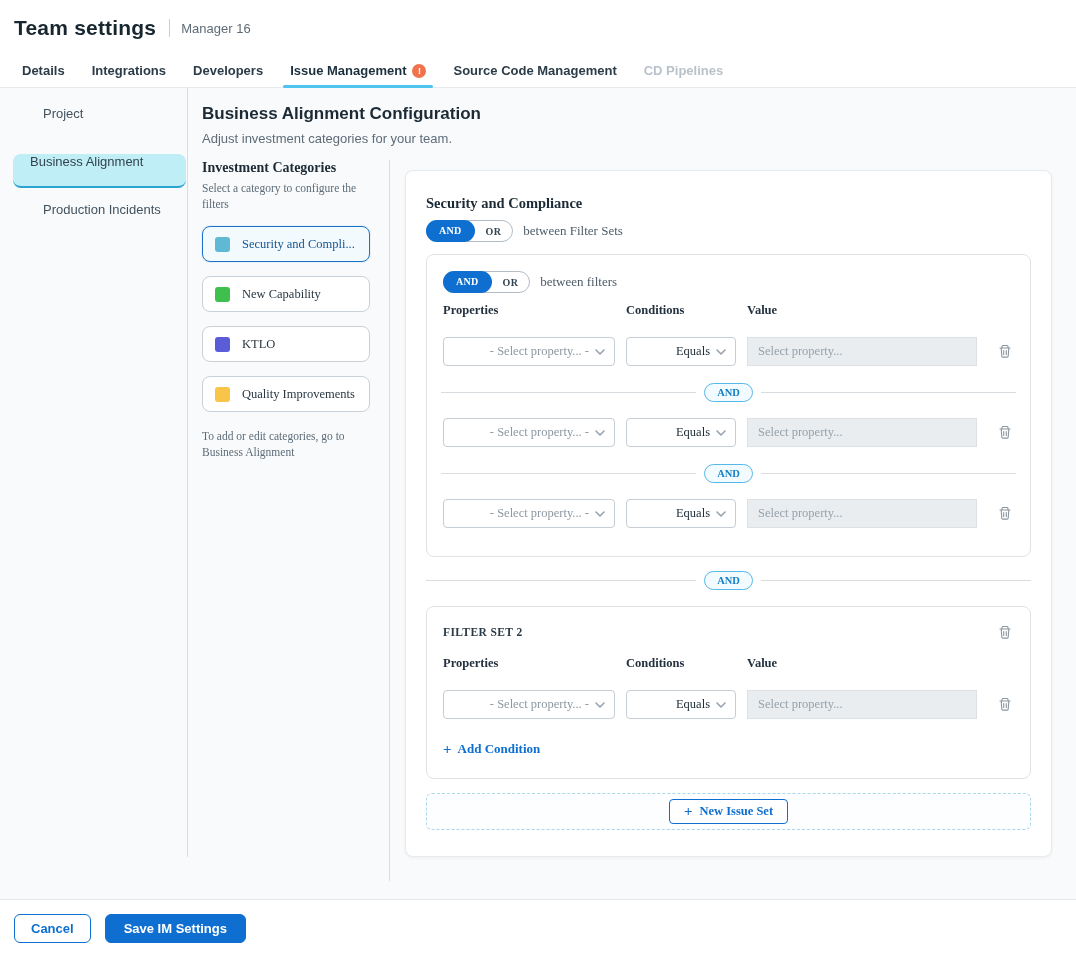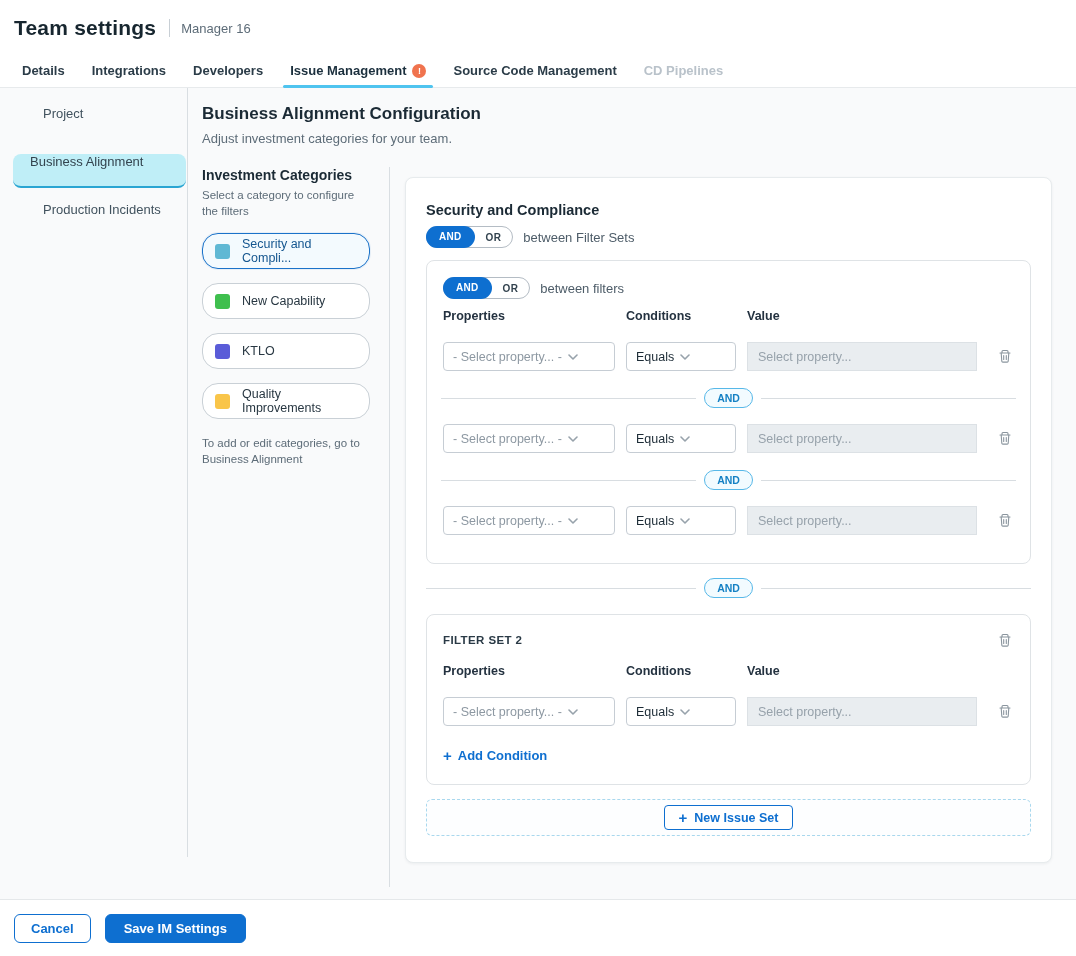--- a/index.html
+++ b/index.html
@@ -33,26 +33,26 @@
   .sidebar { width:188px; position:relative; padding:18px 0 0 0; flex-shrink:0; }
   .sidebar::after { content:""; position:absolute; right:0; top:0; bottom:42px; width:1px; background:#d9dee2; }
   .side-item { height:34px; display:flex; padding-left:30px; margin:0 1px 14px 13px;
                color:#41525e; font-size:13px; cursor:pointer; border-radius:8px; }
   .side-item.selected { background:#bfeef7; border-bottom:2px solid #2aa5d2; color:#33444f; padding-left:17px; margin-left:13px; margin-right:2px; }
 
   .main { flex:1; padding:16px 24px 0 14px; overflow:hidden; }
   .main-title { font-size:17px; font-weight:bold; color:#1b2a35; }
   .main-sub { font-size:13px; color:#5d6c78; margin-top:7px; }
 
-  .columns { display:flex; margin-top:21px; }
+  .columns { display:flex; margin-top:14px;font-family:Liberation Serif, serif; }
   .cats { width:188px; flex-shrink:0; padding-right:10px; border-right:1px solid #d9dee2; }
   .cats-title { font-size:14px; font-weight:bold; color:#1b2a35; }
   .cats-hint { font-size:11.5px; color:#5d6c78; margin-top:5px; line-height:1.35; width:170px; }
   .cat-btn { width:168px; height:36px; display:flex; align-items:center; gap:12px; padding:8px 12px;
-             background:#fff; border:1px solid #c9d0d6; border-radius:16px; margin-top:14px; cursor:pointer;
+             background:#fff; border:1px solid #c9d0d6; border-radius:8px; margin-top:14px; cursor:pointer;
              font-size:12.5px; color:#283742; }
   .cat-btn:first-of-type { margin-top:16px; }
   .cat-btn.selected { border:1.5px solid #1a72c9; background:#f3fafe; color:#14568f; box-shadow:0 0 0 1px rgba(26,114,201,.08); }
   .swatch { width:15px; height:15px; border-radius:3px; flex-shrink:0; }
   .cats-note { font-size:11.5px; color:#5d6c78; margin-top:16px; line-height:1.4; width:170px; }
 
   .panel-col { flex:1; padding-left:15px; }
   .panel { background:#fff; border:1px solid #e7ebed; border-radius:8px; box-shadow:0 1px 3px rgba(25,40,55,.06);
            margin-top:10px; margin-bottom:24px; padding:24px 20px 26px 20px; }
   .panel-title { font-size:14.5px; font-weight:bold; color:#1b2a35; }
@@ -65,21 +65,21 @@
   .op-suffix { font-size:13px; color:#4d5c68; }
 
   .fset { border:1px solid #dfe3e6; border-radius:8px; padding:16px 16px 28px 16px; margin-top:8px; background:#fff; }
   .fset-head-row { display:flex; align-items:flex-start; justify-content:space-between; }
   .fset-title { font-size:11.5px; font-weight:bold; letter-spacing:.4px; color:#2a3a46; padding-top:3px; }
 
   .col-heads { display:grid; grid-template-columns:172px 110px 230px 1fr; gap:11px; margin-top:14px; font-size:12.5px; font-weight:bold; color:#243240; }
   .frow { display:grid; grid-template-columns:172px 110px 230px 1fr; gap:11px; align-items:center; margin-top:19px; }
 
   .sel { height:29px; background:#fff; border:1px solid #c6cdd4; border-radius:4px; display:flex; align-items:center;
-         justify-content:flex-start; padding:0 9px; cursor:pointer; }
+         justify-content:flex-end; padding:0 9px; cursor:pointer; }
   .sel .sel-txt { font-size:12.5px; color:#8d98a2; white-space:nowrap; overflow:hidden; }
   .sel.filled .sel-txt { color:#1c2b36; }
   .chev { flex-shrink:0; margin-left:6px; }
 
   .val-input { height:29px; width:100%; background:#e9edf0; border:1px solid #dce1e5; border-radius:0;
                padding:0 10px; font-size:12.5px; color:#4d5c68; font-family:inherit; }
   .val-input::placeholder { color:#97a2ab; }
 
   .trash-btn { background:none; border:none; cursor:pointer; justify-self:end; padding:2px; line-height:0; }
 

